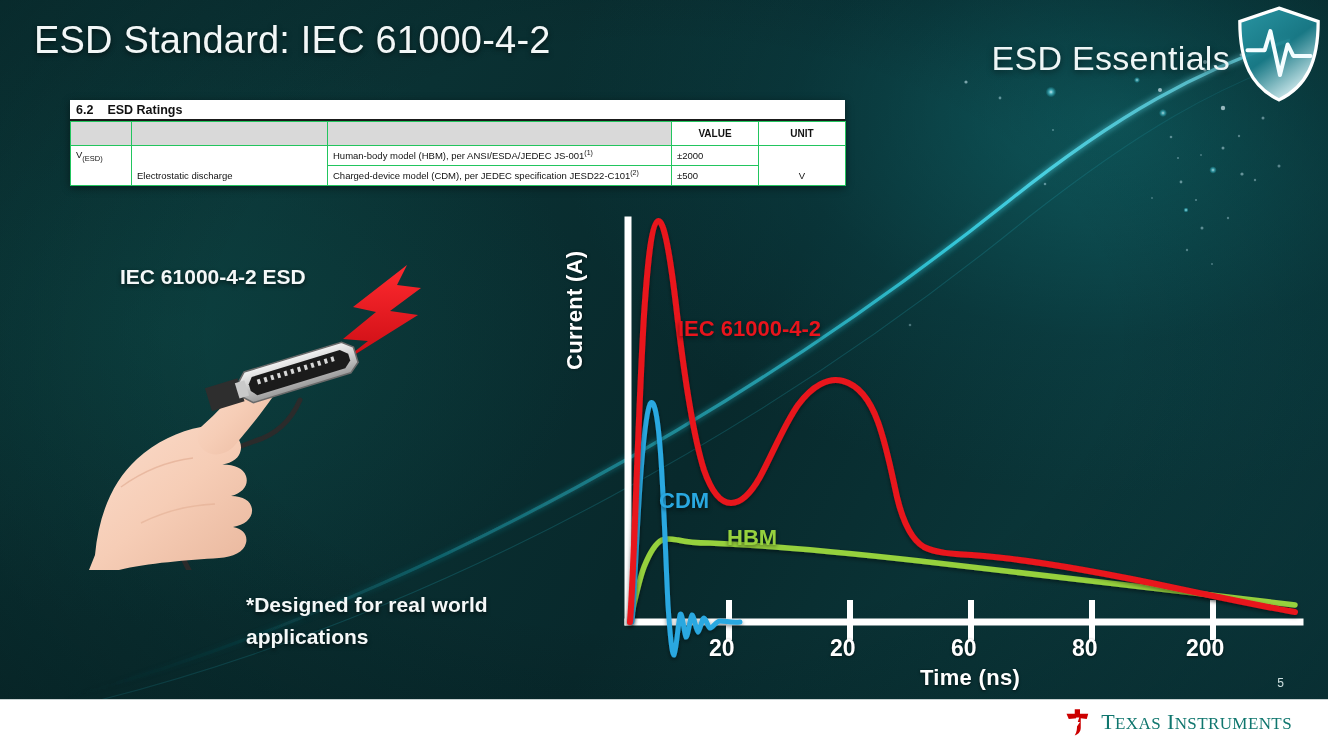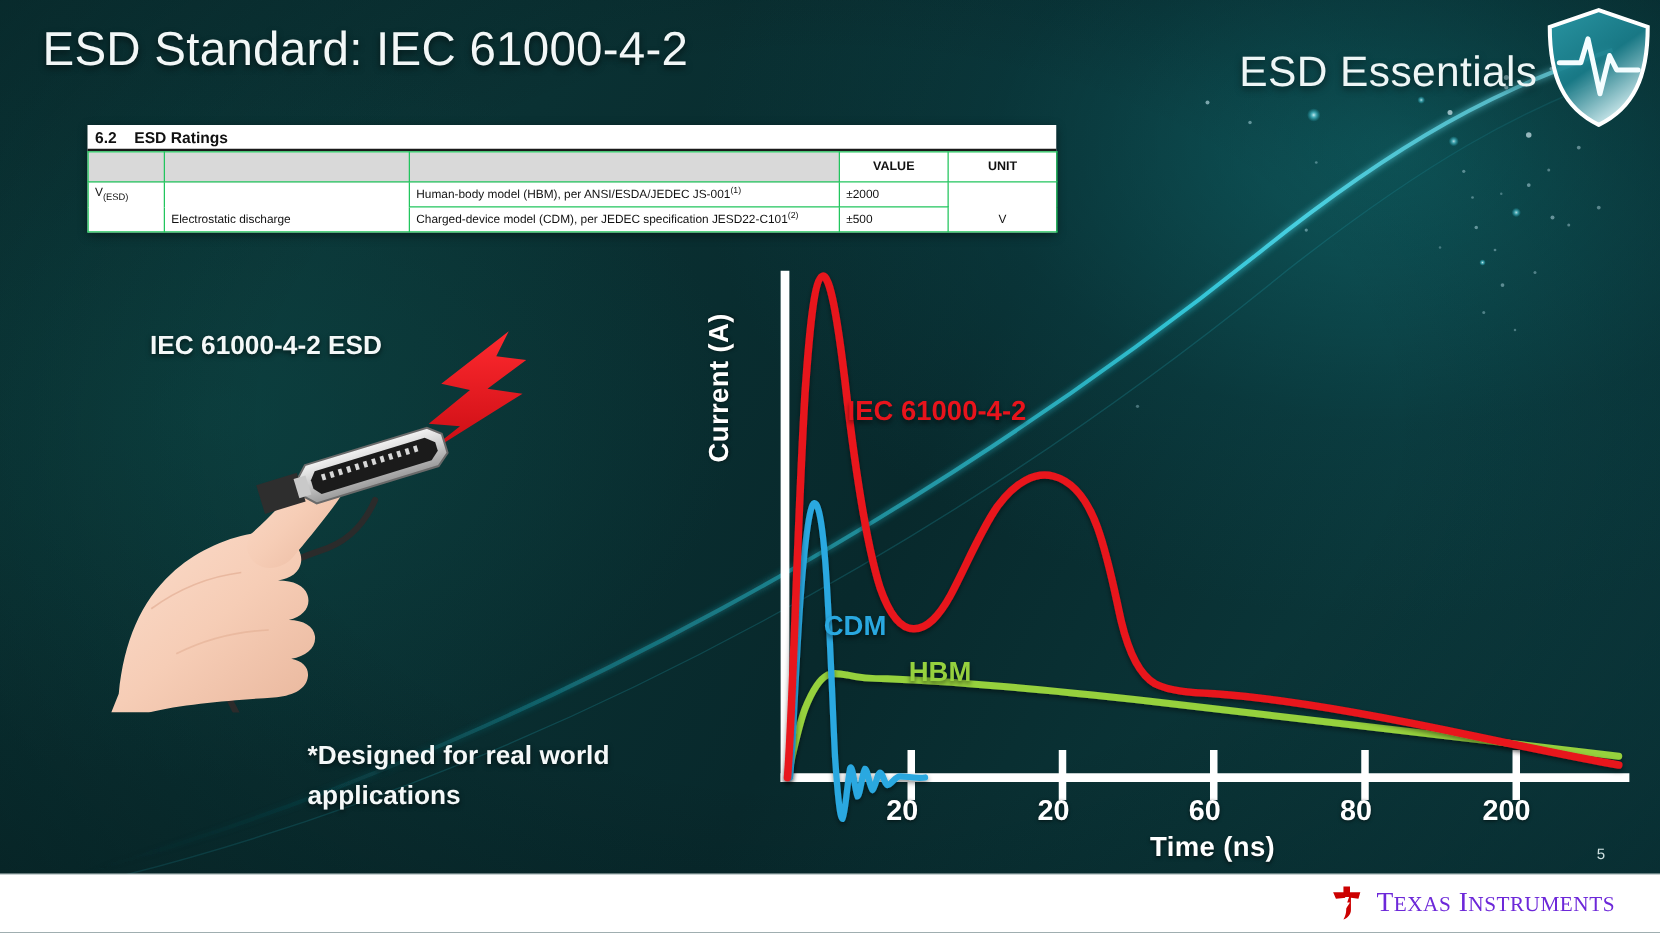--- a/index.html
+++ b/index.html
@@ -207,21 +207,21 @@
     right: 36px;
     top: 7px;
     display: flex;
     align-items: center;
     gap: 9px;
   }
   .ti-mark { width: 30px; height: 30px; display: block; }
   .ti-name {
     font-family: "Liberation Serif", serif;
     font-size: 22px;
-    color: #6d28d9;
+    color: #0f766e;
     letter-spacing: 0.4px;
     white-space: nowrap;
   }
   .ti-name .small { font-size: 17px; }
 </style>
 </head>
 <body>
 
 <div id="slide">
 

